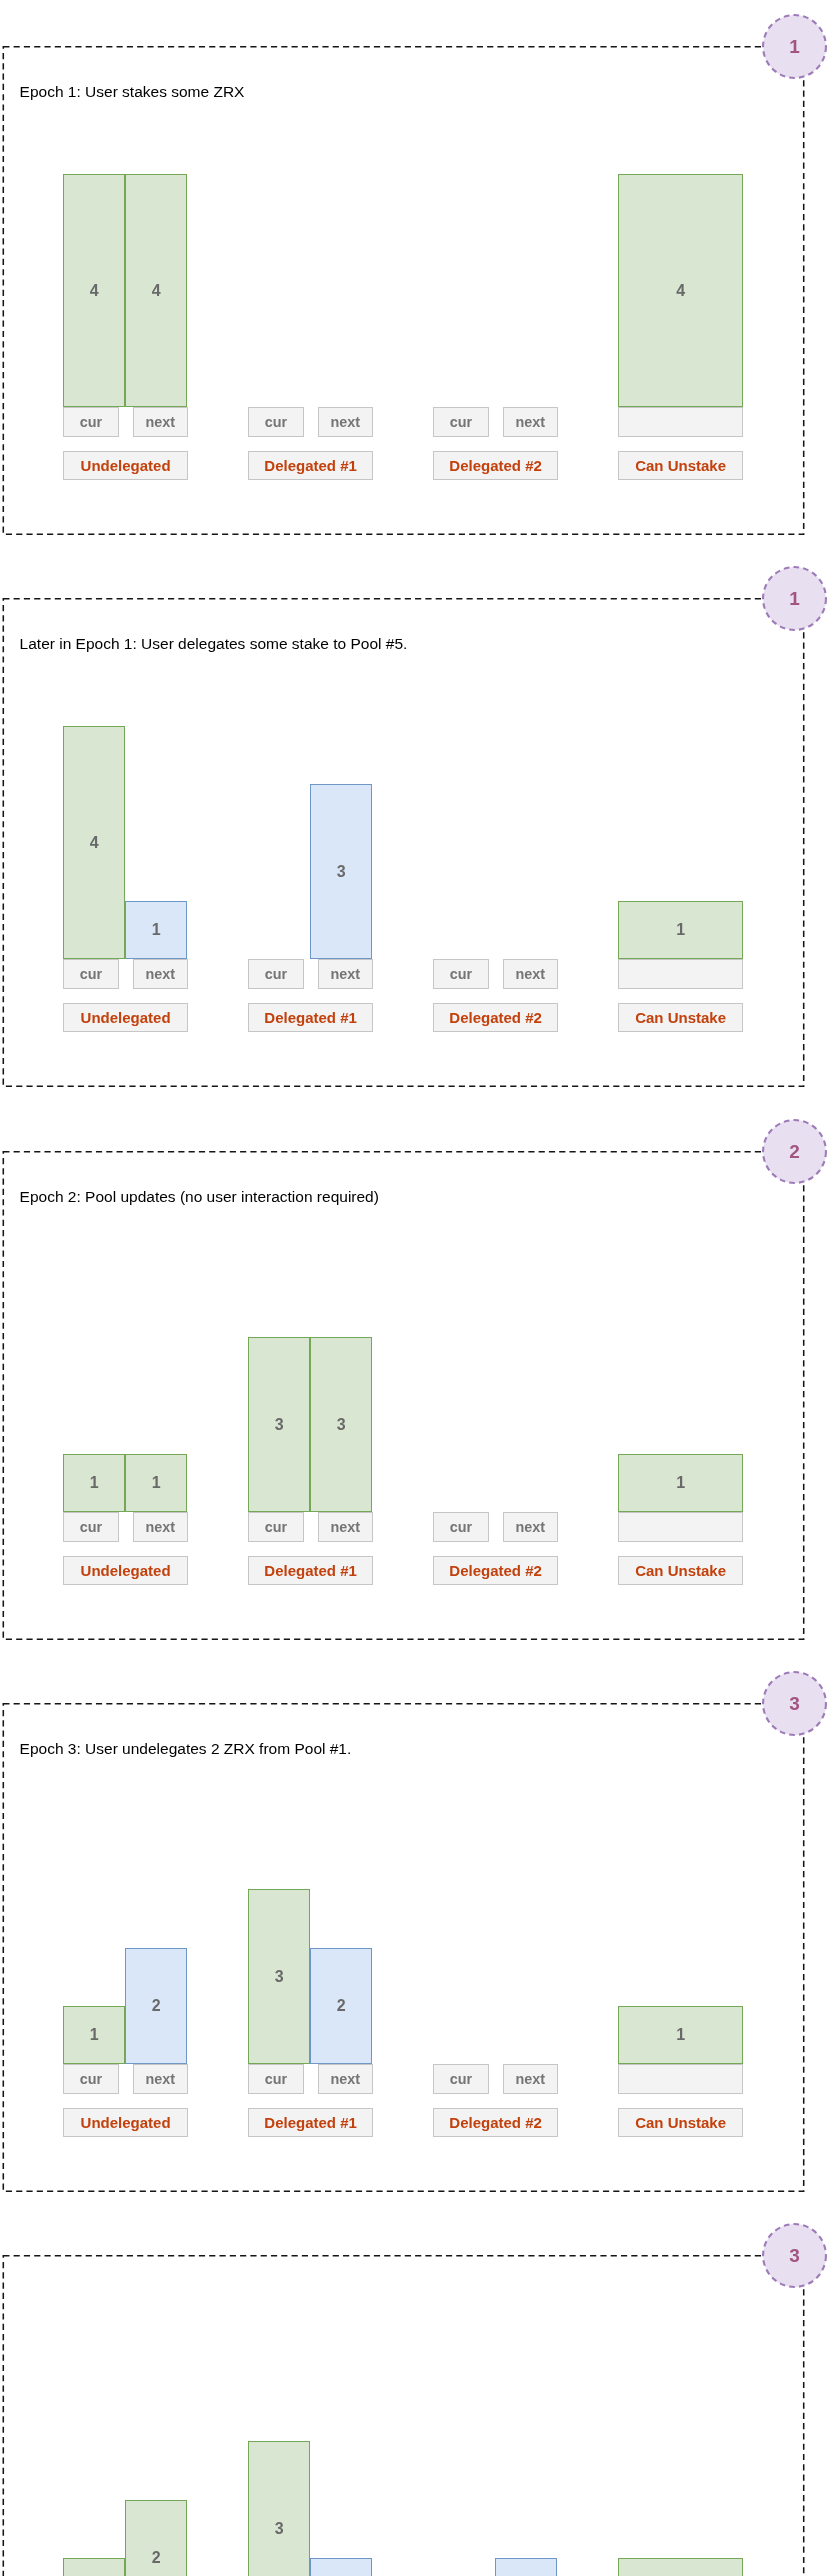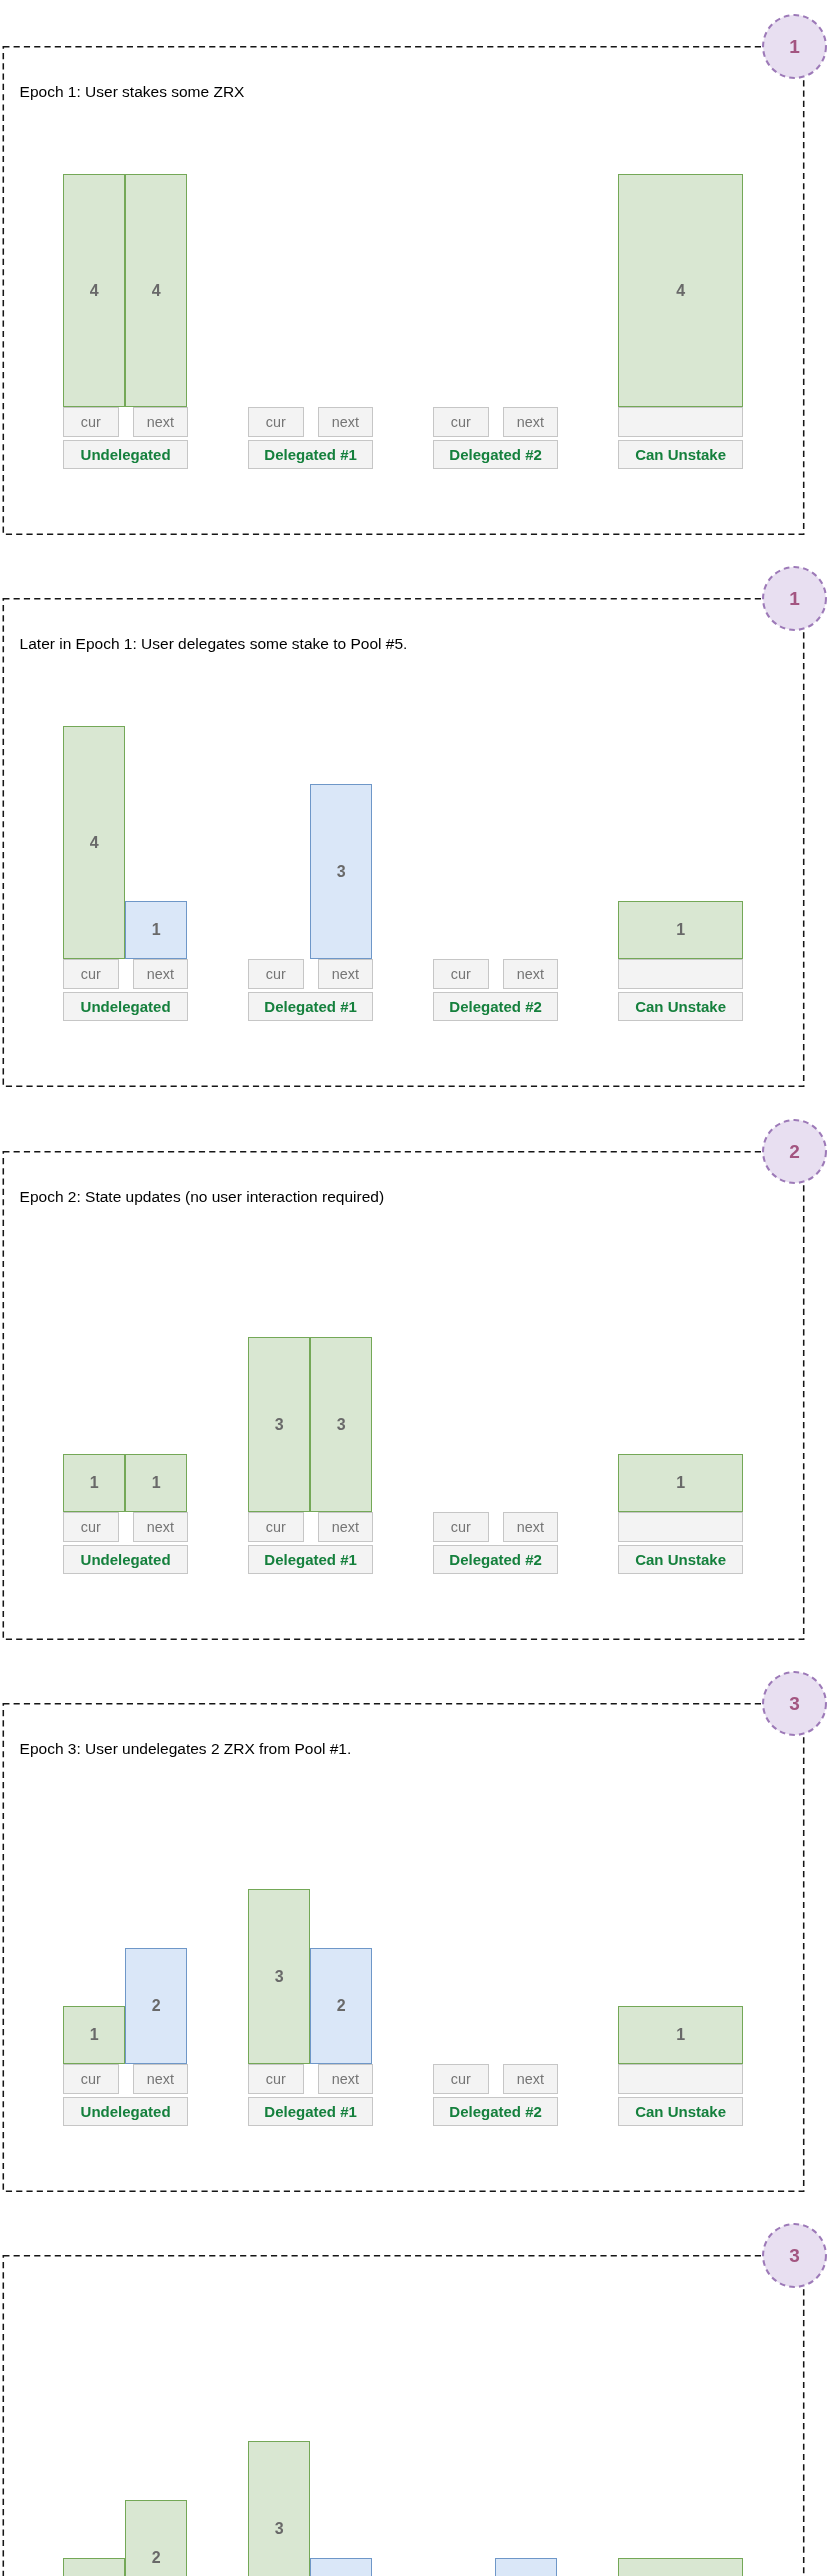--- a/index.html
+++ b/index.html
@@ -28,32 +28,32 @@
   .bar{
     position:absolute;bottom:0;box-sizing:border-box;
     display:flex;align-items:center;justify-content:center;
     font-size:16px;font-weight:bold;color:#696969;
   }
   .bar.green{background:#d9e7d2;border:1.5px solid #74a857;}
   .bar.blue{background:#dae7f8;border:1.5px solid #6e97c8;}
   .bar.pos-cur{left:0;width:62px;}
   .bar.pos-next{left:62px;width:62px;}
   .bar.pos-full{left:0;width:125px;}
-  .cells{display:flex;gap:14px;}
+  .cells{display:flex;gap:14px;font-weight:bold;}
   .cell{
     box-sizing:border-box;flex:1;height:30px;
     background:#f3f3f3;border:1px solid #c6c6c6;
     display:flex;align-items:center;justify-content:center;
     font-size:14.4px;color:#757575;
   }
   .glabel{
-    box-sizing:border-box;margin-top:3px;height:29px;
+    box-sizing:border-box;margin-top:14px;height:29px;
     background:#f3f3f3;border:1px solid #c6c6c6;
     display:flex;align-items:center;justify-content:center;
-    font-size:15px;font-weight:bold;color:#15803d;white-space:nowrap;
+    font-size:15px;font-weight:bold;color:#c2410c;white-space:nowrap;
   }
 </style>
 </head>
 <body>
 
 <div id="diagram-root">
     <div class="slot" style="top: 0px;">
       <div class="pbox">
         <div class="pborder"><svg width="803" height="489" xmlns="http://www.w3.org/2000/svg" viewBox="0 0 1558 950">
             <rect x="1.5" y="1.5" width="1555" height="947" fill="none" stroke="#151515" stroke-width="3" stroke-dasharray="12 8"></rect>
@@ -157,21 +157,21 @@
           <circle cx="65" cy="65" r="61" fill="#e8dff1" stroke="#9d7ab8" stroke-width="4" stroke-dasharray="11 8"></circle>
         </svg>
         <div class="badge-num">1</div>
       </div>
     </div>
     <div class="slot" style="top: 1105px;">
       <div class="pbox">
         <div class="pborder"><svg width="803" height="489" xmlns="http://www.w3.org/2000/svg" viewBox="0 0 1558 950">
             <rect x="1.5" y="1.5" width="1555" height="947" fill="none" stroke="#151515" stroke-width="3" stroke-dasharray="12 8"></rect>
           </svg></div>
-        <div class="title">Epoch 2: State updates (no user interaction required)</div>
+        <div class="title">Epoch 2: Pool updates (no user interaction required)</div>
         <div class="chart">
           <div class="group">
             <div class="bars">
               <div class="bar pos-cur green" style="height: 58px;">1</div>
               <div class="bar pos-next green" style="height: 58px;">1</div>
             </div>
             <div class="cells">
               <div class="cell">cur</div>
               <div class="cell">next</div>
             </div>

